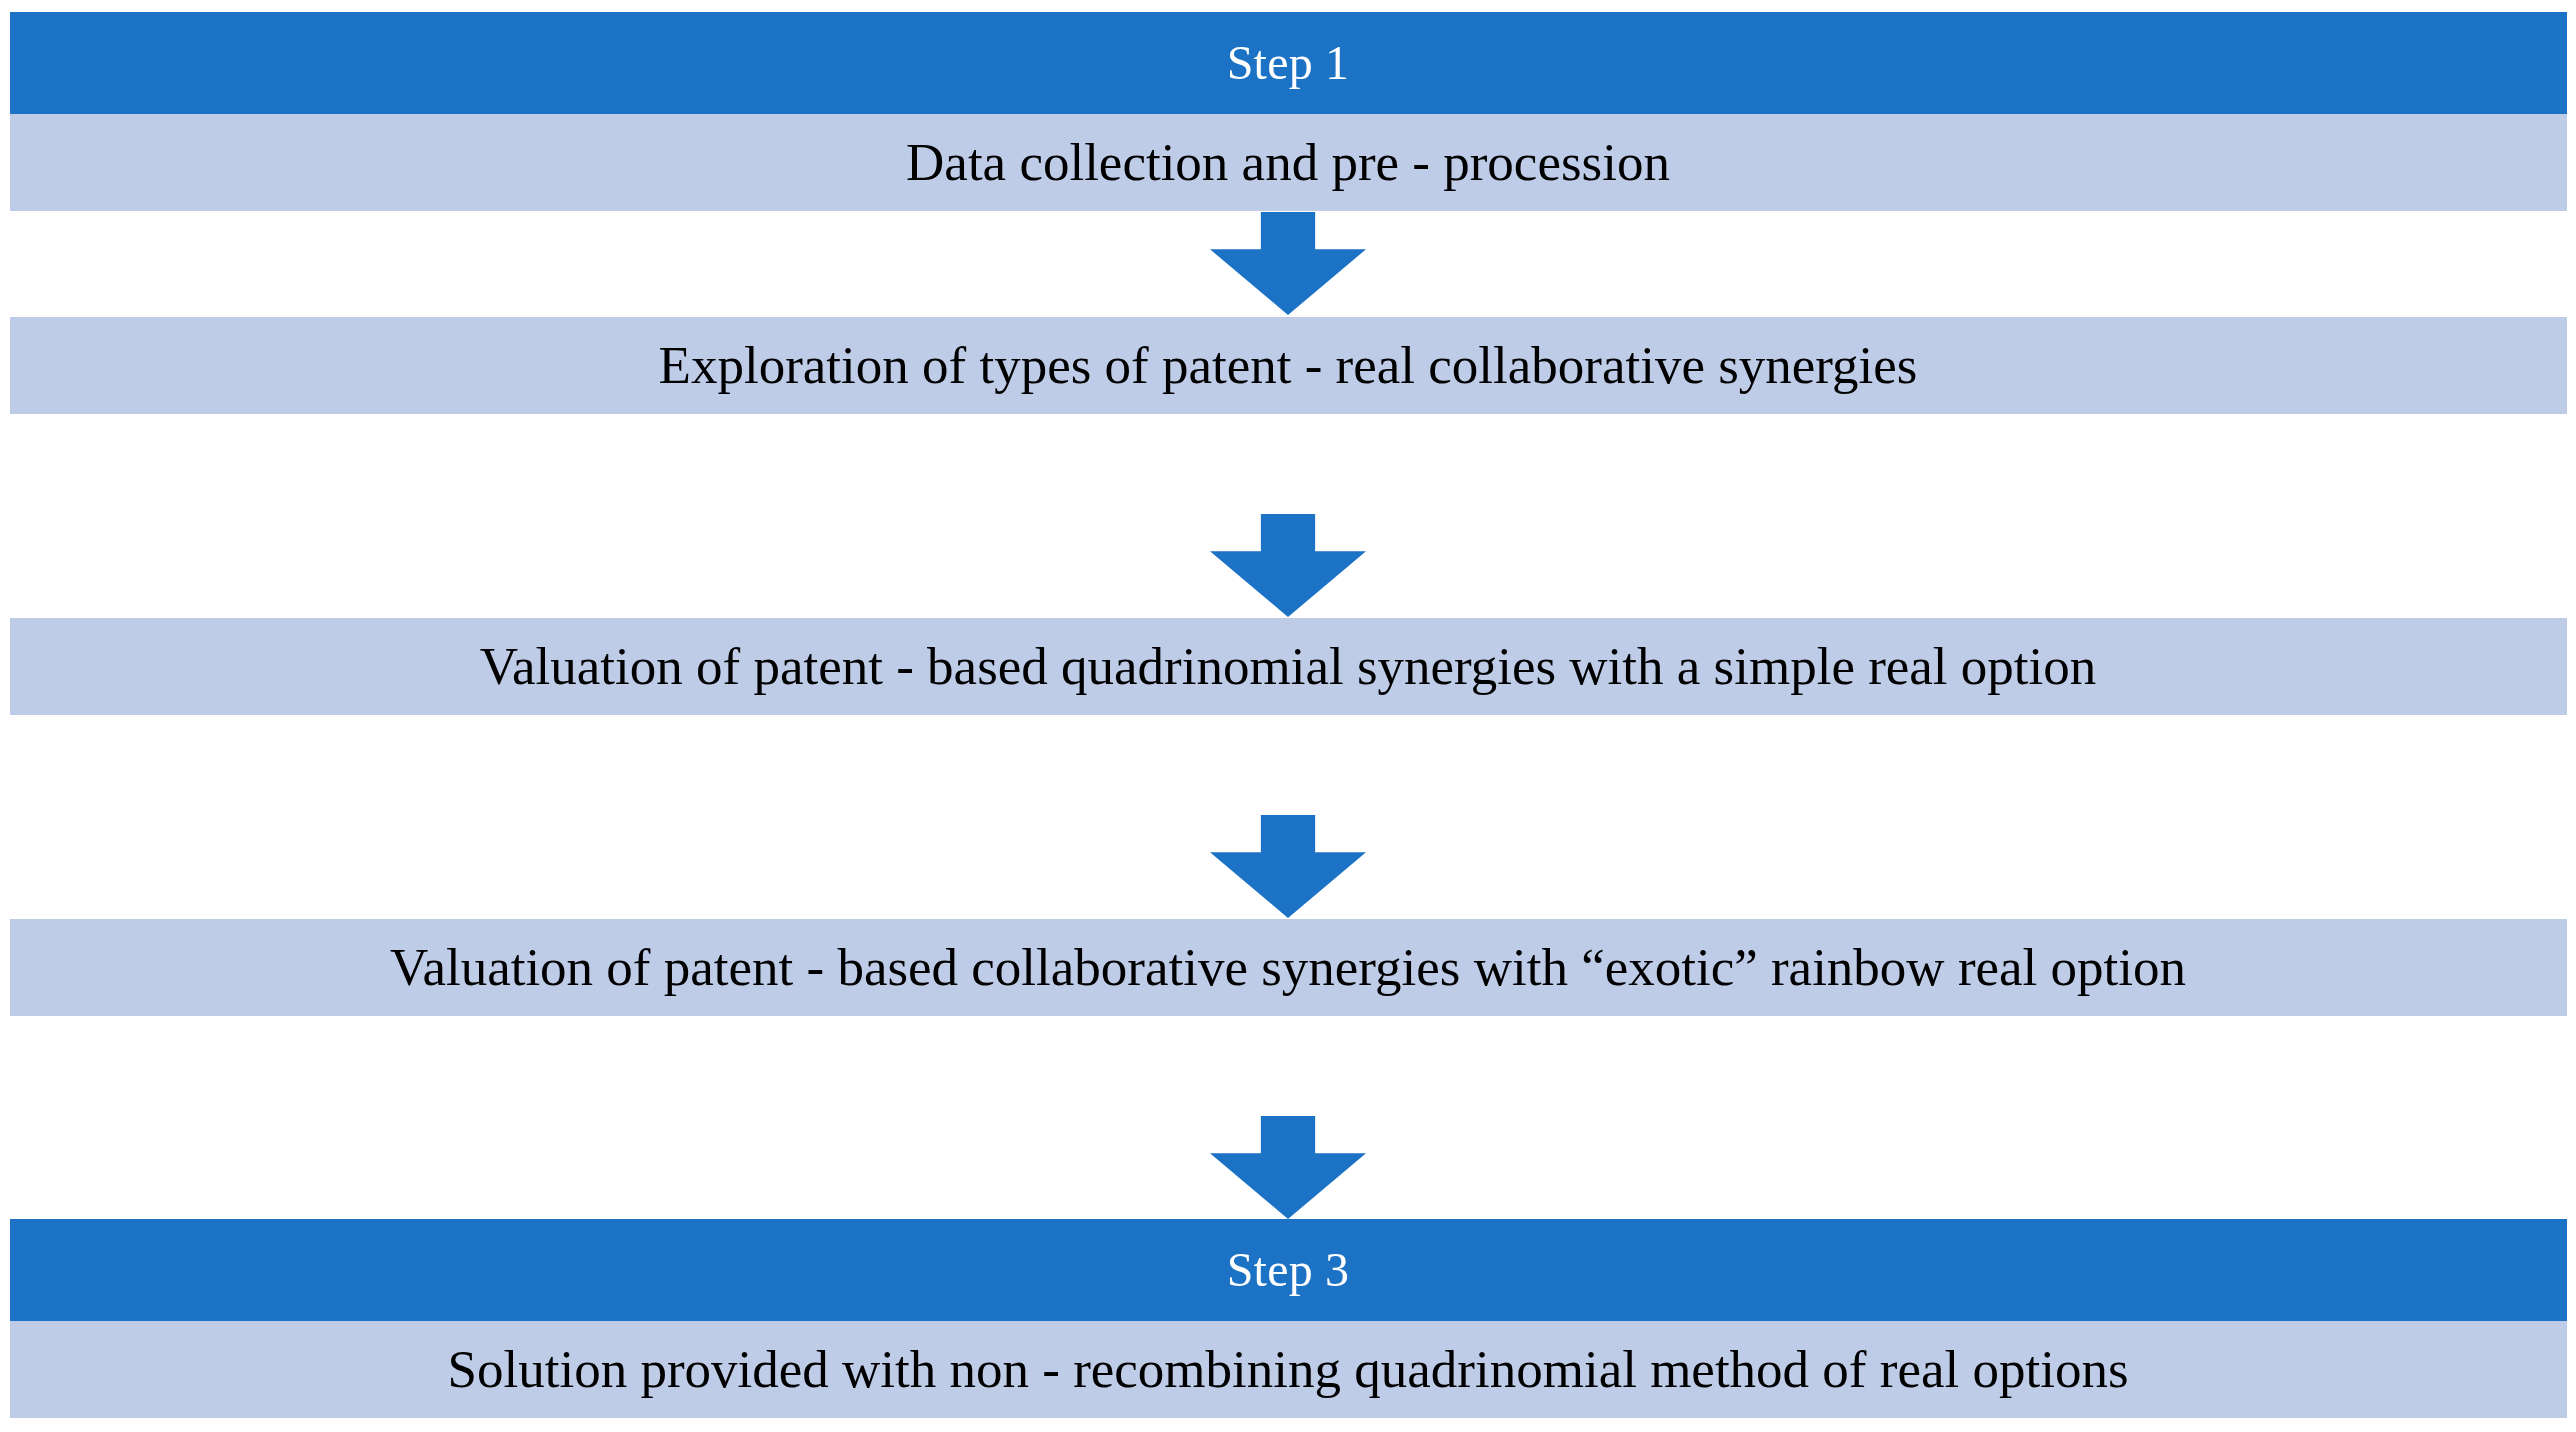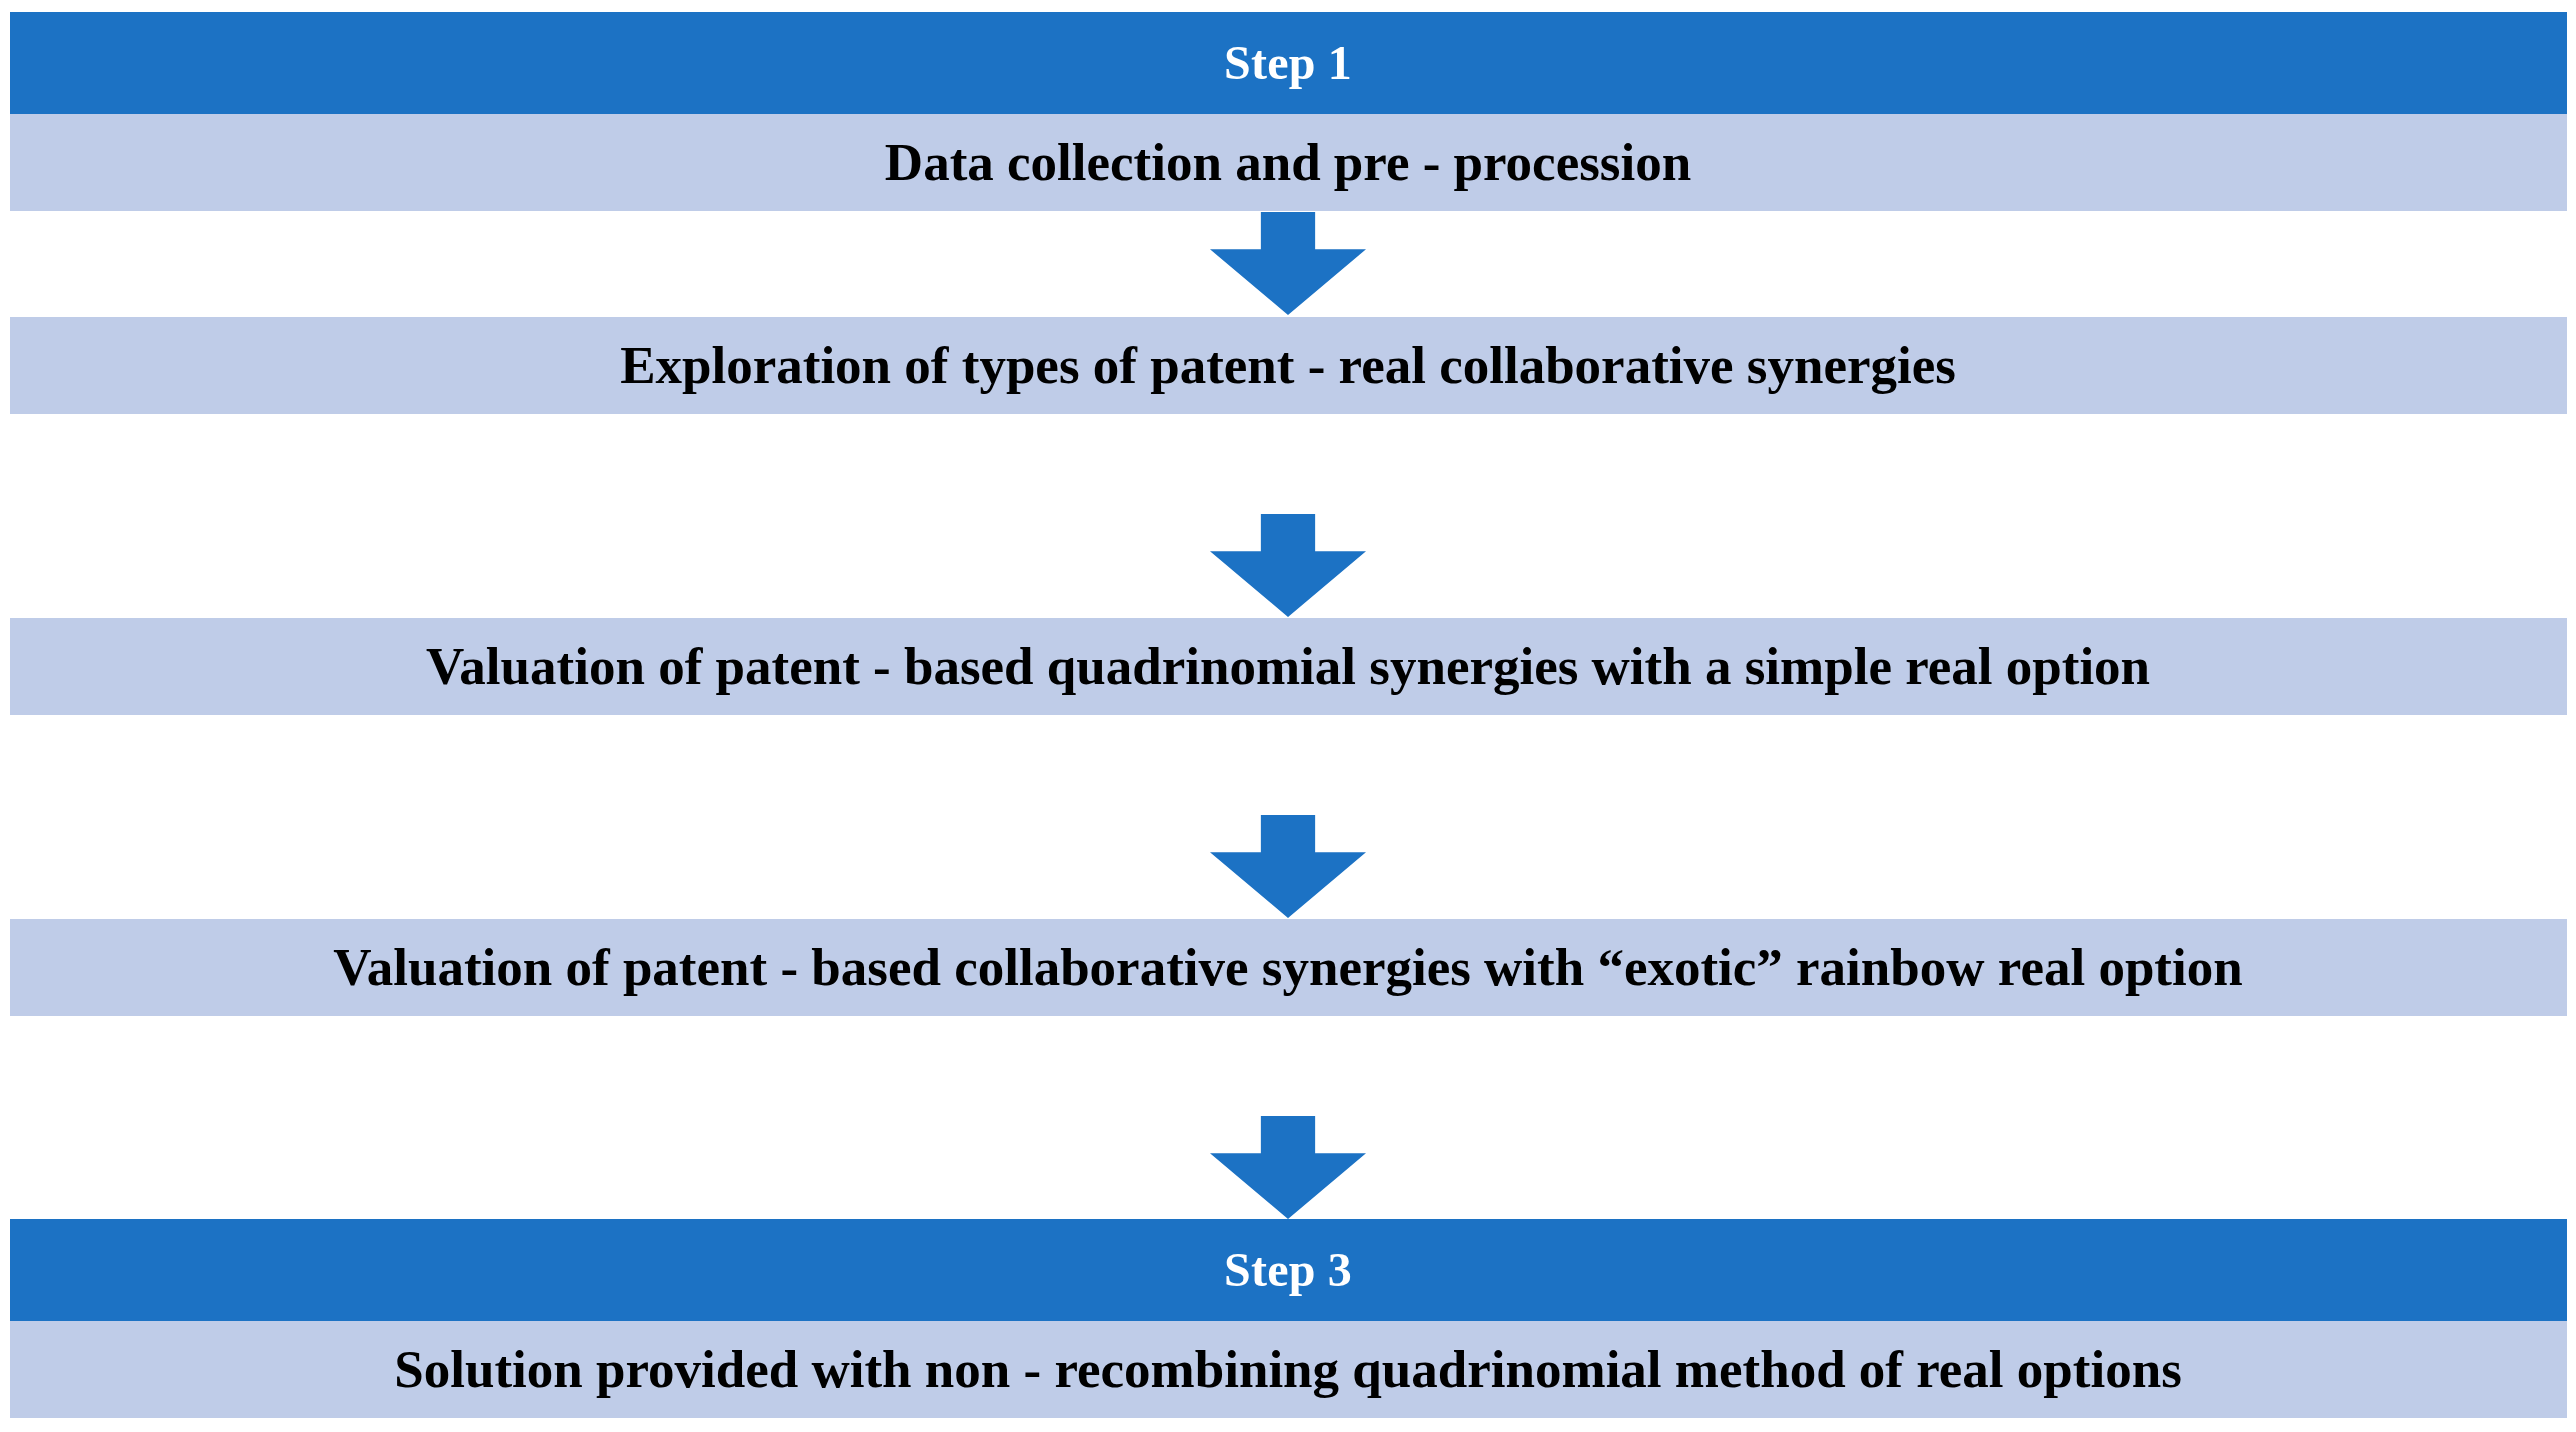--- a/index.html
+++ b/index.html
@@ -35,40 +35,38 @@
   .step-group.g4 { top: 919px; }
   .step-group.g5 { top: 1219px; }
 
   .step-header {
     height: 102px;
     background: #1C72C4;
     display: flex;
     align-items: center;
     justify-content: center;
     box-sizing: border-box;
-    font-weight: bold;
   }
 
   .step-header-label {
     color: #ffffff;
     font-size: 48px;
     line-height: 1;
     letter-spacing: 0.2px;
     white-space: nowrap;
   }
 
   .step-body {
     height: 97px;
     background: #BFCCE8;
     display: flex;
     align-items: center;
     justify-content: center;
     box-sizing: border-box;
     padding: 0 27px;
-    font-weight: bold;
   }
 
   .step-body-label {
     color: #000000;
     font-size: 53px;
     line-height: 1;
     white-space: nowrap;
     text-align: center;
   }
 

